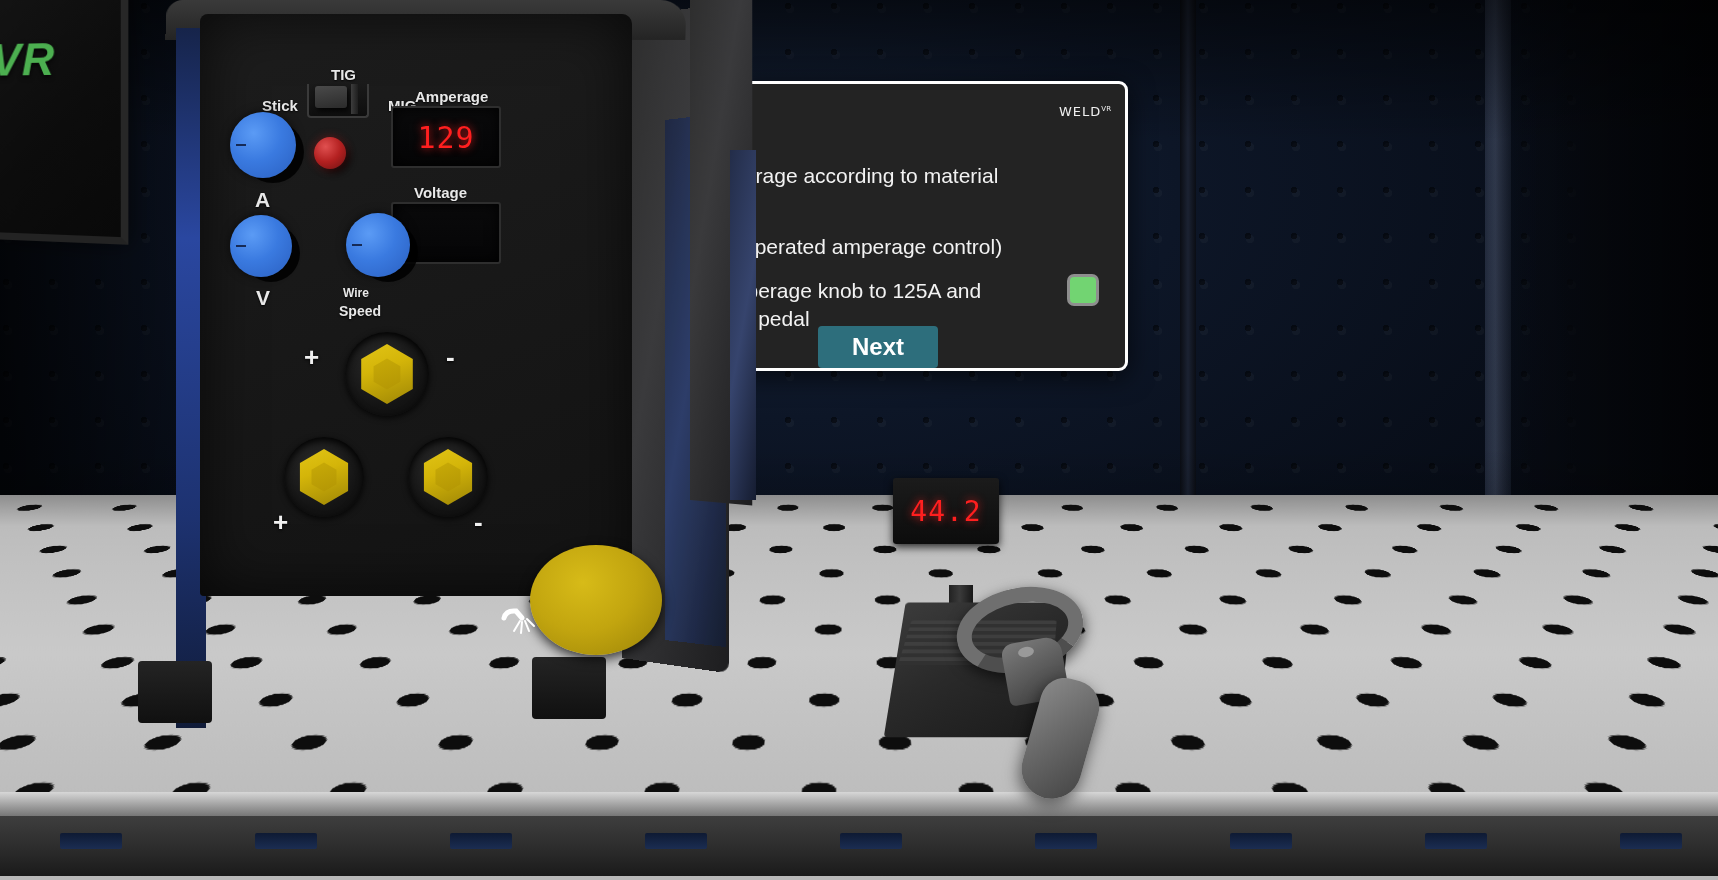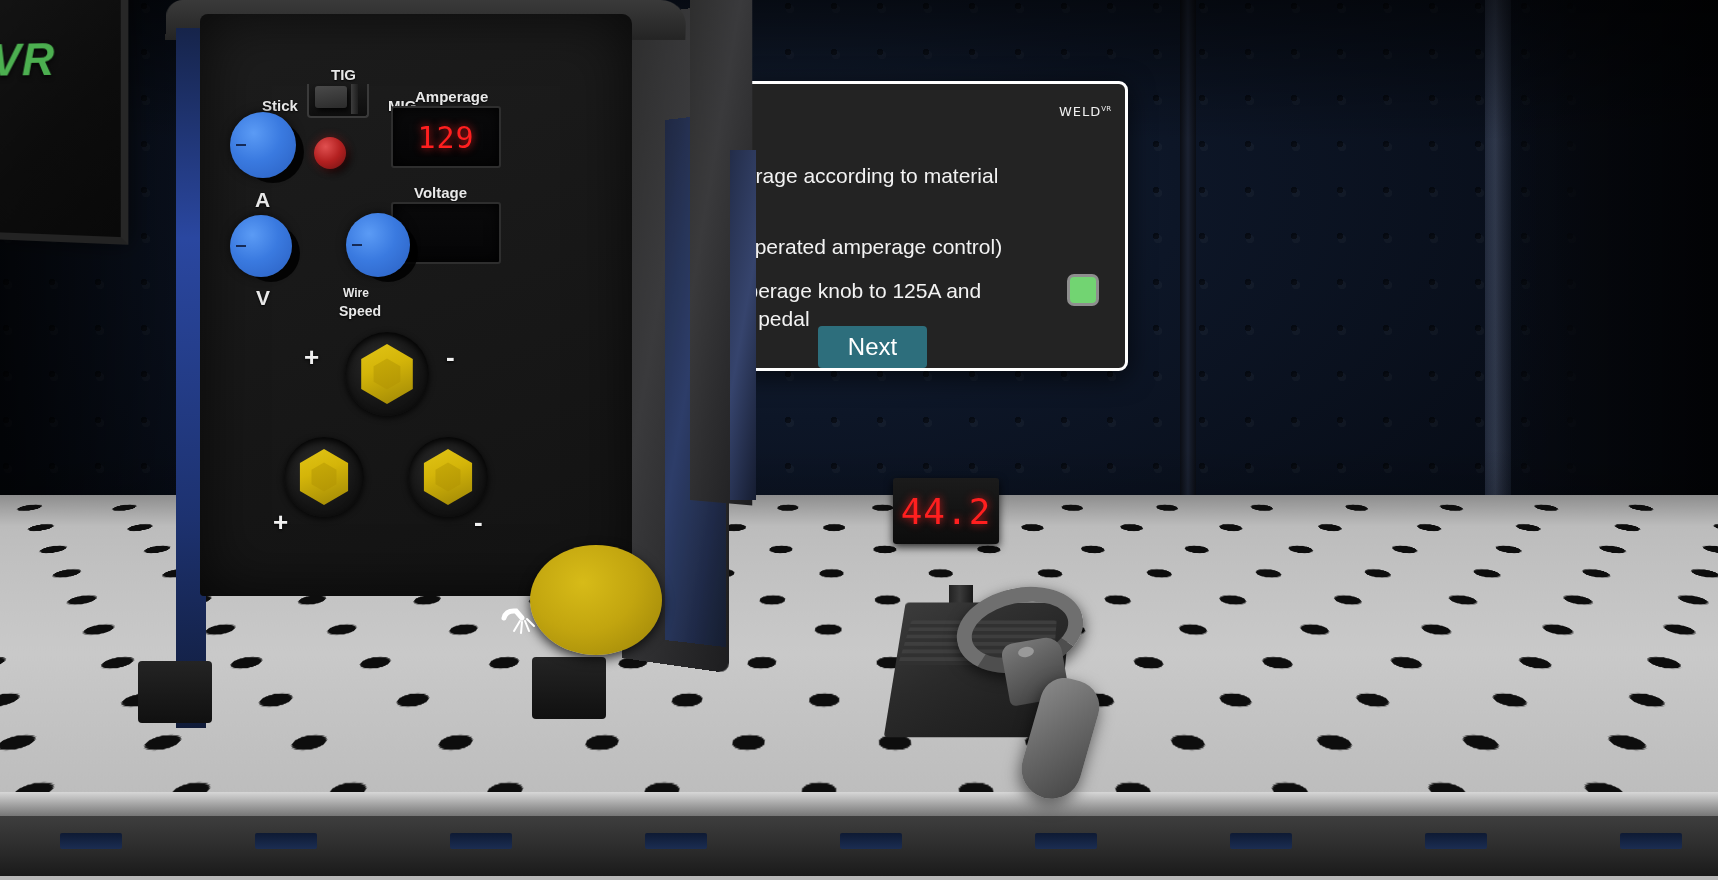--- a/index.html
+++ b/index.html
@@ -219,21 +219,21 @@
     position:absolute; left:949px; top:585px; width:24px; height:60px;
     background:linear-gradient(90deg,#222,#3a3a3a 45%,#181818);
   }
   .pedal-screen {
     position:absolute; left:893px; top:478px; width:106px; height:66px;
     background:linear-gradient(180deg,#1b1b1b,#0c0c0c);
     border-radius:3px;
     display:flex; align-items:center; justify-content:center;
     box-shadow:0 3px 9px rgba(0,0,0,.8);
   }
-  .pedal-screen .seven-seg { font-size:36px; }
+  .pedal-screen .seven-seg { font-size:28px; }
   .pedal-base {
     position:absolute; left:895px; top:598px; width:170px; height:140px;
     background:linear-gradient(150deg,#3b3b3b 0%, #2a2a2a 45%, #1a1a1a 100%);
     transform:perspective(700px) rotateX(16deg) skewX(-7deg);
     border-radius:4px;
   }
   .pedal-plate {
     position:absolute; left:905px; top:612px; width:150px; height:60px;
     background:repeating-linear-gradient(180deg,#3f3f3f 0 5px,#313131 5px 10px);
     transform:perspective(600px) rotateX(42deg) skewX(-8deg);
@@ -290,23 +290,23 @@
     position:absolute; left:-38px; top:78px; width:372px;
     color:#f2f2f2; font-size:21px; line-height:1.32;
   }
   .panel-body p { margin-bottom:16px; }
   .panel-body p.tight { margin-bottom:0; }
   .status-chip {
     position:absolute; left:326px; top:190px; width:32px; height:32px;
     background:#72d472; border:3px solid #8e8e8e; border-radius:7px;
   }
   .next-btn {
-    position:absolute; left:77px; top:242px; width:109px; height:42px;
+    position:absolute; left:77px; top:242px; width:120px; height:42px;
     background:#2d6e7c; color:#ffffff;
-    font-size:24px; font-weight:normal;
+    font-size:24px; font-weight:bold;
     display:flex; align-items:center; justify-content:center;
     border:none; border-radius:4px; cursor:pointer;
     font-family:"Liberation Sans", sans-serif;
   }
   
   .occluder {
     position:absolute; left:690px; top:0px; width:64px; height:500px;
     background:linear-gradient(100deg,#2e2e2e 0%,#3a3a3c 35%,#1c1c1e 100%);
     z-index:6;
     transform:perspective(900px) rotateY(-18deg);

